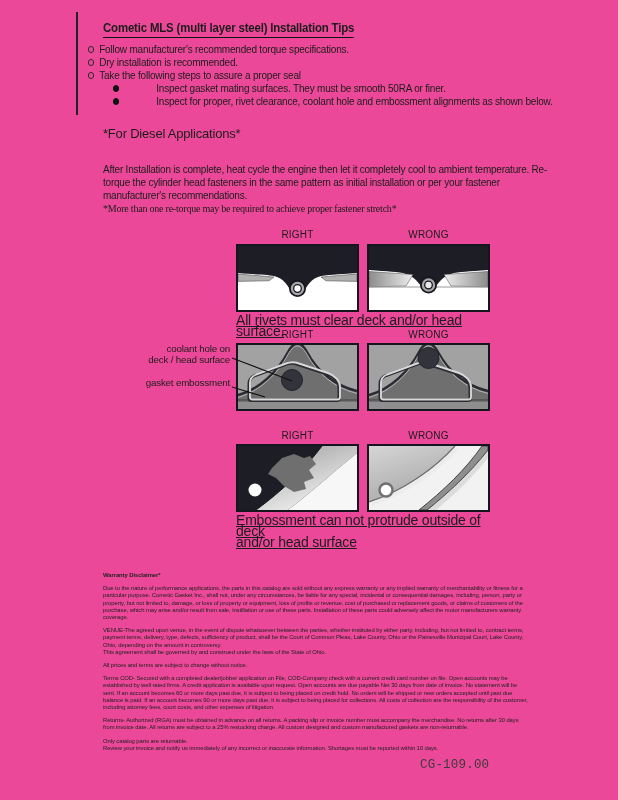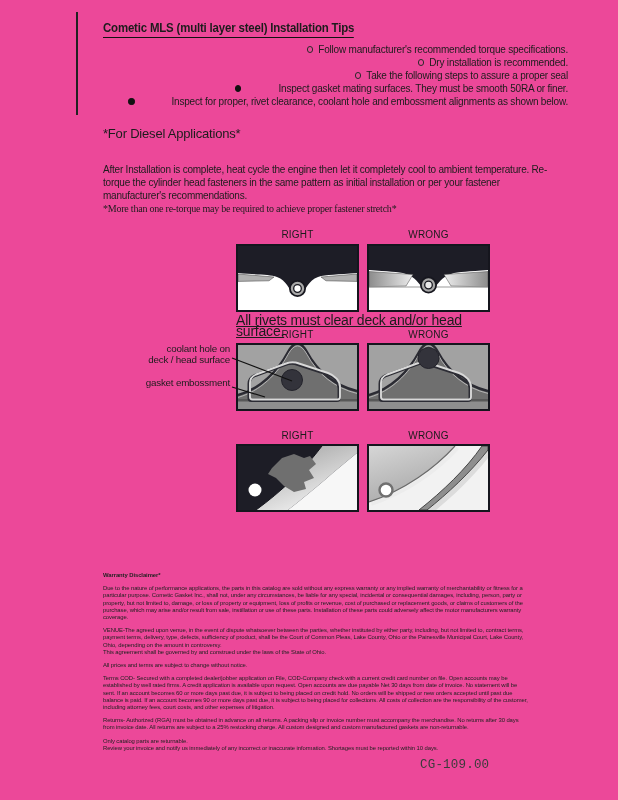--- a/index.html
+++ b/index.html
@@ -18,21 +18,21 @@
     left:103px;top:20px;
     font-size:13px;font-weight:bold;
     letter-spacing:-.2px;
     border-bottom:1.6px solid #111;
     padding-bottom:2px;
     transform:scaleX(.88);transform-origin:left top;
     white-space:nowrap;
   }
   
   .bullets{left:88px;top:43px;font-size:10px;letter-spacing:-.2px;line-height:13px;width:480px;}
-  .b-row{display:flex;align-items:flex-start;height:13px;justify-content:flex-end;}
+  .b-row{display:flex;align-items:flex-start;height:13px;}
   .b-row.sub{margin-left:25px;gap:32px;}
   .b-marker{flex:0 0 auto;width:4.2px;height:4.2px;border:1.1px solid #2a2a2a;border-radius:50%;margin:3.4px 5px 0 0;}
   .b-marker.filled{background:#111;border-color:#111;}
   .b-text{white-space:nowrap;}
   
   .diesel-heading{left:103px;top:126px;font-size:13px;font-weight:normal;letter-spacing:-.2px;}
   .body-para{left:103px;font-size:10px;letter-spacing:-.22px;line-height:13px;width:462px;}
   .p1{top:134px;}
   .p2{top:163px;}
   .note{top:202px;font-family:Liberation Serif, serif;}
@@ -200,20 +200,24 @@
       <rect x="0" y="0" width="119" height="64" fill="#f2f2f2"></rect>
       <path d="M0 0 H86 C66 22 36 44 0 56 Z" fill="url(#g4)"></path>
       <path d="M86 0 C66 22 36 44 0 56" fill="none" stroke="#ececec" stroke-width="3.5" transform="translate(2.5,2)"></path>
       <path d="M86 0 C66 22 36 44 0 56" fill="none" stroke="#6a6a6a" stroke-width="1.2"></path>
       <path d="M58 64 C78 48 101 27 119 4 L119 12 C103 32 84 50 67 64 Z" fill="#dcdcdc"></path>
       <path d="M50 64 C74 45 97 23 113 0 L119 0 L119 4 C101 27 78 48 58 64 Z" fill="#8e8e8e" stroke="#454545" stroke-width="1"></path>
       <circle cx="17" cy="44" r="6.5" fill="#ffffff" stroke="#707070" stroke-width="2.4"></circle>
     </svg>
   </div>
 
+  <div class="abs fig-caption left-col" style="top:515px;width:270px">
+    <div>Embossment can not protrude outside of deck</div>
+    <div>and/or head surface</div>
+  </div>
 
   <div class="abs warranty">
     <div class="w-head">Warranty Disclaimer*</div>
     <div class="wp">Due to the nature of performance applications, the parts in this catalog are sold without any express warranty or any implied warranty of merchantability or fitness for a particular purpose.  Cometic Gasket Inc., shall not, under any circumstances, be liable for any special, incidental or consequential damages, including, person, party or property, but not limited to, damage, or loss of property or equipment, loss of profits or revenue, cost of purchased or replacement goods, or claims of customers of the purchase, which may arise and/or result from sale, instillation or use of these parts.  Installation of these parts could adversely affect the motor manufacturers warranty coverage.</div>
     <div class="wp0">VENUE-The agreed upon venue, in the event of dispute whatsoever between the parties, whether instituted by either party, including, but not limited to, contract terms, payment terms, delivery, type, defects, sufficiency of product, shall be the Court of Common Pleas, Lake County, Ohio or the Painesville Municipal Court, Lake County, Ohio, depending on the amount in controversy.</div>
     <div class="wp">This agreement shall be governed by and construed under the laws of the State of Ohio.</div>
     <div class="wp">All prices and terms are subject to change without notice.</div>
     <div class="wp">Terms COD- Secured with a completed dealer/jobber application on File, COD-Company check with a current credit card number on file.  Open accounts may be established by well rated firms.  A credit application is available upon request.  Open accounts are due payable Net 30 days from date of invoice.  No statement will be sent.  If an account becomes 60 or more days past due, it is subject to being placed on credit hold.  No orders will be shipped or new orders accepted until past due balance is paid.  If an account becomes 90 or more days past due, it is subject to being placed for collections.  All costs of collection are the responsibility of the customer, including attorney fees, court costs, and other expenses of litigation.</div>
     <div class="wp">Returns- Authorized (RGA) must be obtained in advance on all returns.  A packing slip or invoice number must accompany the merchandise.  No returns after 30 days from invoice date.  All returns are subject to a 25% restocking charge.  All custom designed and custom manufactured gaskets are non-returnable.</div>
     <div class="wp0">Only catalog parts are returnable.</div>

